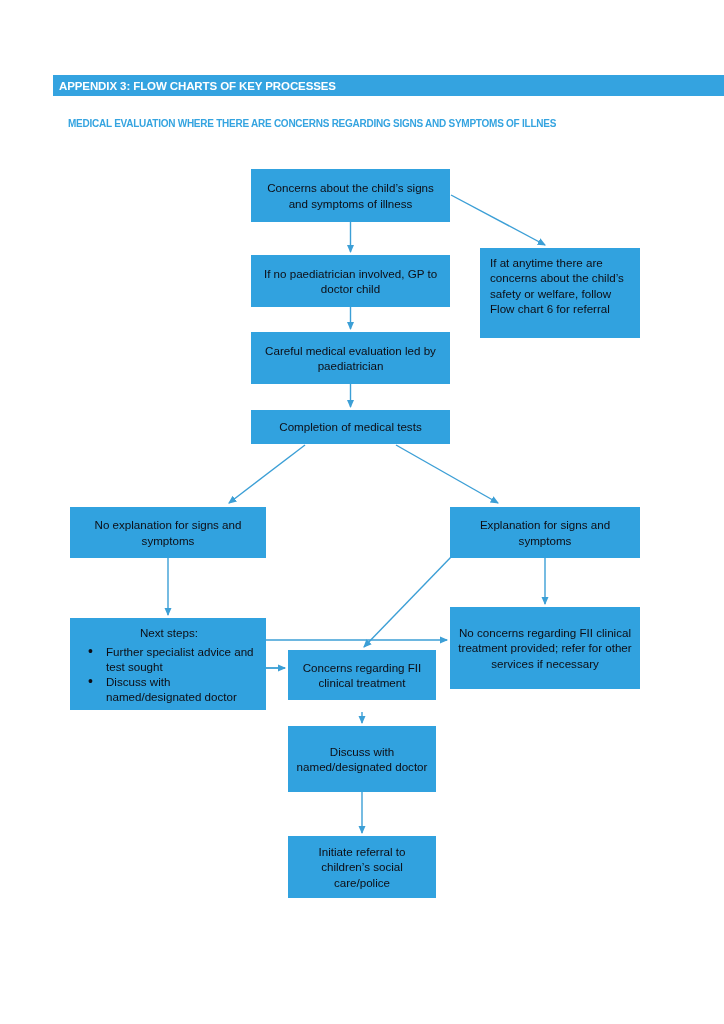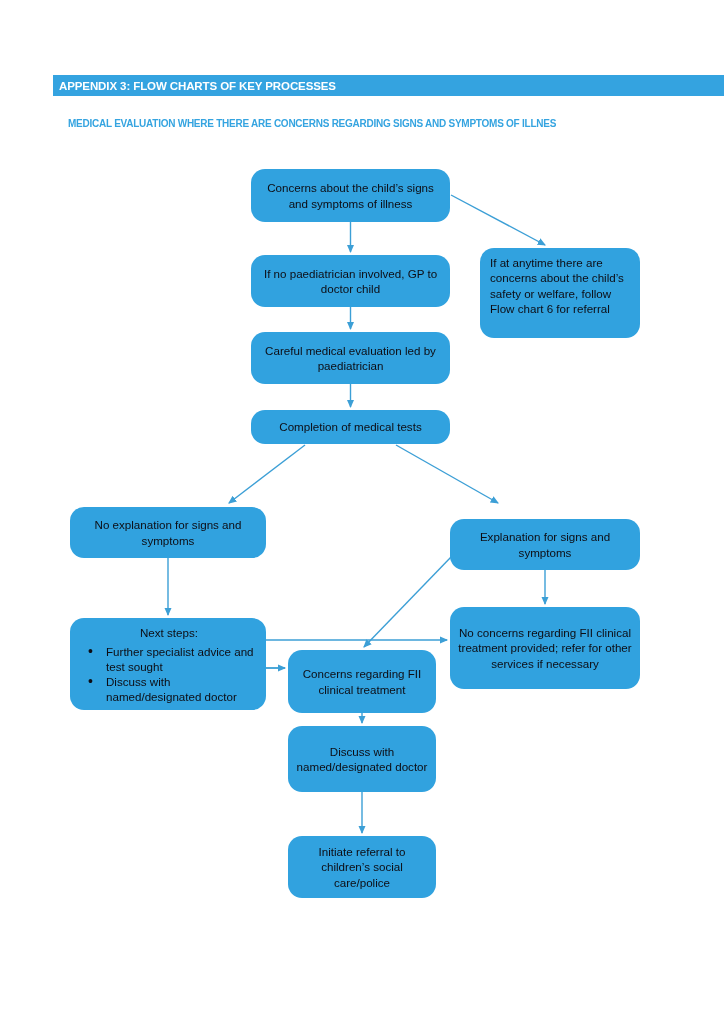--- a/index.html
+++ b/index.html
@@ -59,21 +59,20 @@
     color: #0d0d14;
     font-size: 11.6px;
     line-height: 1.32;
     display: flex;
     flex-direction: column;
     align-items: center;
     justify-content: center;
     text-align: center;
     box-sizing: border-box;
     padding: 2px 6px;
-    border-radius: 14px;
   }
   .node.left-align {
     align-items: flex-start;
     text-align: left;
     justify-content: flex-start;
     padding: 7px 8px 7px 10px;
   }
   .node .node-text {
     display: block;
     width: 100%;
@@ -185,33 +184,33 @@
   </div>
 
   <div class="node left-align" style="left:480px; top:248px; width:160px; height:90px;">
     <span class="node-text">If at anytime there are concerns about the child’s safety or welfare, follow Flow chart 6 for referral</span>
   </div>
 
   <div class="node" style="left:70px; top:507px; width:196px; height:51px;">
     <span class="node-text">No explanation for signs and symptoms</span>
   </div>
 
-  <div class="node" style="left:450px; top:507px; width:190px; height:51px;margin-top:12px;">
+  <div class="node" style="left:450px; top:507px; width:190px; height:51px;">
     <span class="node-text">Explanation for signs and symptoms</span>
   </div>
 
   <div class="node left-align" style="left:70px; top:618px; width:196px; height:92px;">
     <span class="node-heading">Next steps:</span>
     <ul class="bullet-list">
       <li>Further specialist advice and test sought</li>
       <li>Discuss with named/designated doctor</li>
     </ul>
   </div>
 
-  <div class="node" style="left:288px; top:650px; width:148px; height:63px;">
+  <div class="node" style="left:288px; top:650px; width:148px; height:50px;">
     <span class="node-text">Concerns regarding FII clinical treatment</span>
   </div>
 
   <div class="node" style="left:450px; top:607px; width:190px; height:82px;">
     <span class="node-text">No concerns regarding FII clinical treatment provided; refer for other services if necessary</span>
   </div>
 
   <div class="node" style="left:288px; top:726px; width:148px; height:66px;">
     <span class="node-text">Discuss with named/designated doctor</span>
   </div>

